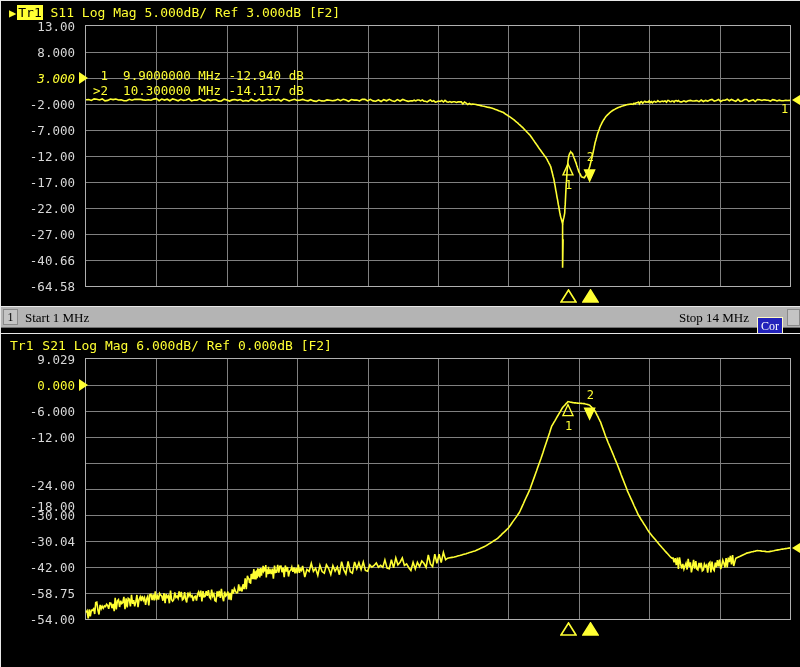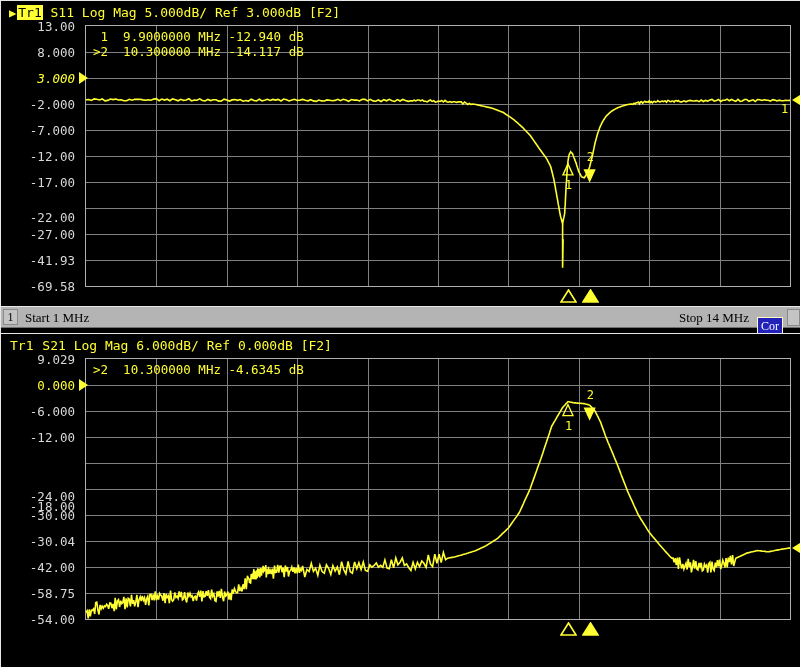--- a/index.html
+++ b/index.html
@@ -76,21 +76,21 @@
   .gl-v,.gl-h{position:absolute;background:#808080;}
   .gl-v{width:1px;top:0;bottom:0;}
   .gl-h{height:1px;left:0;right:0;}
 
   .svgtrace{position:absolute;left:0;top:0;}
 
   
   .mkbox{
     position:absolute;z-index:8;
     font-size:12.5px;color:#ffff33;
-    line-height:15px;white-space:pre;
+    line-height:15px;white-space:pre;margin-top:39px;
   }
   .mkline{white-space:pre;}
   .mtri-h{
     position:absolute;z-index:9;
   }
 
   
   .tracept{
     position:absolute;z-index:9;
     width:0;height:0;
@@ -155,24 +155,24 @@
       </div>
 
       <div class="yaxis" id="ch1-yaxis" style="top: 0px;">
           <div class="ytick" style="top: 25px;">13.00</div>
           <div class="ytick" style="top: 51px;">8.000</div>
           <div class="ytick ref" style="top: 77px; font-style: italic;">3.000</div>
           <div class="ytick" style="top: 103px;">-2.000</div>
           <div class="ytick" style="top: 129px;">-7.000</div>
           <div class="ytick" style="top: 155px;">-12.00</div>
           <div class="ytick" style="top: 181px;">-17.00</div>
-          <div class="ytick" style="top: 216px;">-22.00</div>
+          <div class="ytick" style="top: 207px;">-22.00</div>
           <div class="ytick" style="top: 233px;">-27.00</div>
-          <div class="ytick" style="top: 259px;">-41.93</div>
-          <div class="ytick" style="top: 285px;">-69.58</div>
+          <div class="ytick" style="top: 259px;">-40.66</div>
+          <div class="ytick" style="top: 285px;">-64.58</div>
         </div>
 
       <div class="grid" id="ch1-grid" style="left: 84px; top: 24px; width: 706px; height: 262px;">
           <div class="gl-v" style="left: 70px;"></div>
           <div class="gl-h" style="top: 26px;"></div>
           <div class="gl-v" style="left: 141px;"></div>
           <div class="gl-h" style="top: 52px;"></div>
           <div class="gl-v" style="left: 211px;"></div>
           <div class="gl-h" style="top: 78px;"></div>
           <div class="gl-v" style="left: 282px;"></div>
@@ -231,21 +231,21 @@
       <div class="trace-title">
         <span class="trplain">Tr1</span> <span>S21</span> <span>Log Mag</span> <span>6.000dB/</span> <span>Ref</span> <span>0.000dB</span> <span>[F2]</span>
       </div>
 
       <div class="yaxis" id="ch2-yaxis" style="top: 0px;">
           <div class="ytick" style="top: 25px;">9.029</div>
           <div class="ytick ref" style="top: 51px;">0.000</div>
           <div class="ytick" style="top: 77px;">-6.000</div>
           <div class="ytick" style="top: 103px;">-12.00</div>
           <div class="ytick" style="top: 139px; margin-top: 33px;">-18.00</div>
-          <div class="ytick" style="top: 162px;">-24.00</div>
+          <div class="ytick" style="top: 151px;">-24.00</div>
           <div class="ytick" style="top: 181px;">-30.00</div>
           <div class="ytick" style="top: 207px;">-30.04</div>
           <div class="ytick" style="top: 233px;">-42.00</div>
           <div class="ytick" style="top: 259px;">-58.75</div>
           <div class="ytick" style="top: 285px;">-54.00</div>
         </div>
 
       <div class="grid" id="ch2-grid" style="left: 84px; top: 24px; width: 706px; height: 262px;">
           <div class="gl-v" style="left: 70px;"></div>
           <div class="gl-h" style="top: 26px;"></div>
@@ -260,21 +260,21 @@
           <div class="gl-v" style="left: 422px;"></div>
           <div class="gl-h" style="top: 156px;"></div>
           <div class="gl-v" style="left: 493px;"></div>
           <div class="gl-h" style="top: 182px;"></div>
           <div class="gl-v" style="left: 563px;"></div>
           <div class="gl-h" style="top: 208px;"></div>
           <div class="gl-v" style="left: 634px;"></div>
           <div class="gl-h" style="top: 234px;"></div>
         </div>
 
-      <div class="mkbox" id="ch2-mkbox" style="left: 92px; top: 28px;"><div class="mkline">&gt;2  10.300000 MHz -4.6345 dB</div></div>
+      <div class="mkbox" id="ch2-mkbox" style="left: 92px; top: 28px;"></div>
 
       <div id="ch2-overlay">
           <svg class="svgtrace" width="800" height="310">
             <path d="M85.0,278.5 L86.1,276.8 L87.2,284.5 L88.2,275.5 L89.3,282.4 L90.4,276.2 L91.5,276.3 L92.6,274.9 L93.7,280.0 L94.7,268.6 L95.8,268.2 L96.9,276.1 L98.0,280.5 L99.1,270.9 L100.2,274.8 L101.2,272.2 L102.3,274.3 L103.4,272.0 L104.5,272.7 L105.6,270.3 L106.7,271.6 L107.7,274.8 L108.8,269.0 L109.9,269.2 L111.0,274.2 L112.1,269.9 L113.2,277.1 L114.2,263.9 L115.3,275.4 L116.4,266.8 L117.5,265.5 L118.6,273.0 L119.7,266.7 L120.7,269.6 L121.8,268.5 L122.9,262.9 L124.0,275.1 L125.1,264.4 L126.2,273.3 L127.2,264.3 L128.3,265.1 L129.4,272.5 L130.5,260.8 L131.6,269.8 L132.7,266.2 L133.7,272.4 L134.8,267.9 L135.9,261.0 L137.0,273.1 L138.1,265.4 L139.2,262.8 L140.2,267.0 L141.3,261.9 L142.4,266.2 L143.5,263.6 L144.6,270.9 L145.7,264.6 L146.7,262.4 L147.8,271.4 L148.9,260.7 L150.0,260.3 L151.1,266.2 L152.2,260.4 L153.2,266.4 L154.3,257.4 L155.4,266.2 L156.5,262.1 L157.6,265.5 L158.6,259.5 L159.7,261.2 L160.8,262.2 L161.9,266.7 L163.0,259.2 L164.1,269.2 L165.1,260.0 L166.2,263.4 L167.3,261.8 L168.4,269.3 L169.5,256.6 L170.6,265.8 L171.6,267.1 L172.7,265.7 L173.8,258.3 L174.9,263.3 L176.0,262.1 L177.1,264.3 L178.1,257.3 L179.2,263.0 L180.3,257.9 L181.4,265.9 L182.5,264.8 L183.6,258.1 L184.6,264.8 L185.7,268.4 L186.8,258.5 L187.9,262.2 L189.0,259.2 L190.1,262.7 L191.1,261.8 L192.2,267.0 L193.3,262.7 L194.4,262.2 L195.5,266.5 L196.6,260.1 L197.6,257.9 L198.7,262.7 L199.8,256.6 L200.9,267.5 L202.0,257.2 L203.1,262.9 L204.1,262.4 L205.2,257.1 L206.3,261.8 L207.4,256.2 L208.5,263.2 L209.6,264.7 L210.6,255.6 L211.7,262.1 L212.8,259.9 L213.9,266.5 L215.0,267.3 L216.1,257.3 L217.1,262.7 L218.2,257.0 L219.3,263.8 L220.4,254.8 L221.5,263.2 L222.6,267.2 L223.6,257.5 L224.7,262.0 L225.8,260.8 L226.9,257.6 L228.0,265.6 L229.0,258.8 L230.1,266.1 L231.2,255.4 L232.3,259.5 L233.4,254.6 L234.5,257.1 L235.5,258.8 L236.6,258.5 L237.7,250.4 L238.8,257.1 L239.9,254.0 L241.0,257.5 L242.0,250.3 L243.1,255.1 L244.2,244.3 L245.3,255.1 L246.4,241.9 L247.5,244.7 L248.0,244.8 L248.5,248.8 L249.1,244.5 L249.6,249.8 L250.2,240.0 L250.7,245.2 L251.3,239.6 L251.8,245.3 L252.3,239.7 L252.9,235.2 L253.4,245.3 L254.0,241.3 L254.5,237.2 L255.0,245.5 L255.6,236.2 L256.1,244.3 L256.7,234.4 L257.2,242.3 L257.8,236.3 L258.3,235.2 L258.8,243.4 L259.4,234.9 L259.9,234.9 L260.5,241.6 L261.0,234.5 L261.5,238.5 L262.1,231.9 L262.6,237.5 L263.2,236.5 L263.7,232.9 L264.2,237.5 L264.8,231.1 L265.3,243.4 L265.9,235.4 L266.4,237.5 L267.0,240.1 L267.5,232.9 L268.0,239.9 L268.6,236.6 L269.1,236.0 L270.2,240.1 L271.3,234.6 L272.4,244.7 L273.5,231.6 L274.5,238.5 L275.6,238.1 L276.7,230.8 L277.8,238.7 L278.9,232.3 L280.0,232.1 L281.0,238.2 L282.1,233.6 L283.2,243.2 L284.3,231.5 L285.4,237.5 L286.5,233.0 L287.5,242.5 L288.6,237.1 L289.7,236.3 L290.8,233.0 L291.9,237.9 L293.0,233.4 L294.0,239.4 L295.1,233.8 L296.2,239.3 L297.3,230.5 L298.4,238.8 L299.4,235.0 L300.5,236.5 L301.6,231.9 L303.8,243.0 L305.9,235.5 L308.1,237.5 L310.3,229.3 L312.4,237.4 L314.6,234.3 L316.8,241.3 L318.9,231.3 L321.1,237.6 L323.3,239.2 L325.4,230.7 L327.6,234.3 L329.8,240.4 L331.9,231.7 L334.1,237.1 L336.3,233.0 L338.4,240.7 L340.6,227.6 L342.8,235.8 L344.9,239.9 L347.1,227.3 L349.3,237.7 L351.4,239.2 L353.6,227.9 L355.8,234.8 L357.9,228.8 L360.1,235.6 L362.3,228.1 L364.4,236.4 L366.6,237.2 L368.8,230.9 L370.9,233.2 L373.1,231.5 L375.3,229.0 L377.4,233.2 L379.6,231.3 L381.8,233.3 L383.9,225.9 L386.1,234.1 L388.3,234.8 L390.4,225.8 L392.6,233.9 L394.8,223.9 L396.9,230.8 L399.1,228.2 L401.3,224.0 L403.4,231.5 L405.6,229.9 L407.8,233.7 L409.9,236.5 L412.1,228.2 L414.3,234.9 L416.4,228.3 L418.6,232.6 L420.8,227.0 L422.9,229.3 L425.1,233.4 L427.3,221.0 L429.4,230.0 L431.6,232.7 L433.8,220.2 L435.9,229.3 L438.1,220.2 L440.2,228.5 L442.4,218.4 L444.6,225.7 L446.7,224.2 L448.9,223.8 L451.1,223.4 L453.2,223.0 L454.3,222.7 L455.4,222.4 L456.5,222.1 L457.6,221.8 L458.7,221.5 L459.7,221.2 L460.8,220.9 L461.9,220.6 L463.0,220.3 L464.1,220.0 L465.2,219.7 L466.2,219.3 L467.3,219.0 L468.4,218.6 L469.5,218.3 L470.6,217.9 L471.7,217.6 L472.7,217.2 L473.8,216.9 L474.9,216.5 L476.0,216.0 L477.1,215.5 L478.2,215.0 L479.2,214.5 L480.3,213.9 L481.4,213.4 L482.5,212.9 L483.6,212.4 L484.7,211.9 L485.7,211.3 L486.8,210.6 L487.9,209.9 L489.0,209.3 L490.1,208.6 L491.2,207.9 L492.2,207.2 L493.3,206.5 L494.4,205.8 L495.5,205.1 L496.6,204.4 L497.7,203.4 L498.7,202.3 L499.8,201.3 L500.9,200.2 L502.0,199.2 L503.1,198.2 L504.2,197.1 L505.2,196.1 L506.3,195.0 L507.4,194.0 L508.5,192.5 L509.6,191.0 L510.6,189.5 L511.7,187.9 L512.8,186.4 L513.9,184.9 L515.0,183.4 L516.1,181.9 L517.1,180.3 L518.2,178.8 L519.3,176.5 L520.4,174.1 L521.5,171.7 L522.6,169.3 L523.6,166.9 L524.7,164.5 L525.8,162.2 L526.9,159.8 L528.0,157.4 L529.1,155.0 L530.1,152.0 L531.2,148.9 L532.3,145.9 L533.4,142.9 L534.5,139.8 L535.6,136.8 L536.6,133.8 L537.7,130.7 L538.8,127.7 L539.9,124.7 L541.0,121.4 L542.1,118.2 L543.1,114.9 L544.2,111.7 L545.3,108.4 L546.4,105.2 L547.5,101.9 L548.6,98.7 L549.6,95.4 L550.7,92.2 L551.8,90.3 L552.9,88.4 L554.0,86.6 L555.1,84.7 L556.1,82.8 L557.2,81.0 L558.3,79.1 L559.4,77.3 L560.5,75.4 L561.6,73.5 L562.1,72.9 L562.6,72.3 L563.2,71.8 L563.7,71.2 L564.3,70.6 L564.8,70.0 L565.3,69.4 L565.9,68.8 L566.4,68.2 L567.0,67.6 L567.5,67.7 L568.1,67.8 L568.6,67.9 L569.1,68.1 L569.7,68.2 L570.2,68.3 L570.8,68.4 L571.3,68.5 L571.8,68.6 L572.4,68.8 L572.9,68.8 L573.5,68.9 L574.0,68.9 L574.6,68.9 L575.1,69.0 L575.6,69.0 L576.2,69.1 L576.7,69.1 L577.3,69.2 L577.8,69.2 L578.3,69.2 L578.9,69.3 L579.4,69.3 L580.0,69.4 L580.5,69.4 L581.0,69.5 L581.6,69.5 L582.1,69.5 L582.7,69.6 L583.2,69.6 L583.8,69.8 L584.3,69.9 L584.8,70.1 L585.4,70.2 L585.9,70.3 L586.5,70.5 L587.0,70.6 L587.5,70.8 L588.1,70.9 L588.6,71.1 L589.2,71.7 L589.7,72.3 L590.3,72.8 L590.8,73.4 L591.3,74.0 L591.9,74.6 L592.4,75.2 L593.0,75.8 L593.5,76.4 L594.0,77.0 L594.6,78.1 L595.1,79.2 L595.7,80.3 L596.2,81.3 L596.8,82.4 L597.3,83.5 L597.8,84.6 L598.4,85.7 L598.9,86.8 L599.5,87.8 L600.0,89.3 L600.5,90.9 L601.1,92.4 L601.6,93.9 L602.2,95.4 L602.7,96.9 L603.3,98.4 L603.8,100.0 L604.3,101.5 L604.9,103.0 L606.0,105.6 L607.0,108.2 L608.1,110.8 L609.2,113.4 L610.3,116.0 L611.4,118.6 L612.5,121.2 L613.5,123.8 L614.6,126.4 L615.7,129.0 L616.8,131.8 L617.9,134.6 L619.0,137.4 L620.0,140.3 L621.1,143.1 L622.2,145.9 L623.3,148.7 L624.4,151.5 L625.5,154.3 L626.5,157.2 L627.6,159.5 L628.7,161.9 L629.8,164.3 L630.9,166.7 L632.0,169.1 L633.0,171.5 L634.1,173.8 L635.2,176.2 L636.3,178.6 L637.4,181.0 L638.5,182.7 L639.5,184.5 L640.6,186.2 L641.7,187.9 L642.8,189.7 L643.9,191.4 L645.0,193.1 L646.0,194.9 L647.1,196.6 L648.2,198.3 L649.3,199.6 L650.4,200.9 L651.4,202.2 L652.5,203.5 L653.6,204.8 L654.7,206.1 L655.8,207.4 L656.9,208.7 L657.9,210.0 L659.0,211.3 L660.1,212.5 L661.2,213.8 L662.3,215.0 L663.4,216.2 L664.4,217.4 L665.5,218.6 L666.6,219.8 L667.7,221.0 L668.8,222.3 L669.9,223.5 L670.9,224.2 L672.0,224.0 L673.1,228.4 L674.2,224.2 L675.3,231.0 L676.4,223.5 L677.4,234.9 L678.5,223.4 L679.6,229.9 L680.7,234.5 L681.8,230.0 L682.9,235.1 L683.9,231.9 L685.0,229.1 L686.1,235.5 L687.2,224.9 L688.3,233.0 L689.4,228.4 L690.4,238.3 L691.5,233.0 L692.6,225.8 L693.7,234.6 L694.8,227.2 L695.9,235.1 L696.9,235.9 L698.0,228.9 L699.1,232.6 L700.2,228.8 L701.3,236.8 L702.4,235.8 L703.4,230.0 L704.5,232.6 L705.6,231.1 L706.7,238.6 L707.8,229.6 L708.9,228.3 L709.9,238.3 L711.0,227.7 L712.1,235.0 L713.2,236.6 L714.3,228.6 L715.4,233.3 L716.4,226.2 L717.5,232.4 L718.6,225.6 L719.7,235.1 L720.8,231.2 L721.8,226.2 L722.9,229.2 L724.0,233.5 L725.1,224.0 L726.2,233.3 L727.3,223.7 L728.3,228.1 L729.4,221.8 L730.5,230.5 L731.6,221.1 L732.7,232.0 L733.8,227.9 L734.8,224.3 L735.9,223.8 L737.0,223.3 L738.1,222.8 L739.2,222.3 L740.3,221.7 L741.3,221.2 L742.4,220.7 L743.5,220.2 L744.6,219.7 L745.7,219.1 L746.8,218.9 L747.8,218.6 L748.9,218.4 L750.0,218.1 L751.1,217.8 L752.2,217.6 L753.3,217.3 L754.3,217.1 L755.4,216.8 L756.5,216.5 L757.6,216.7 L758.7,216.8 L759.8,216.9 L760.8,217.1 L761.9,217.2 L763.0,217.3 L764.1,217.4 L765.2,217.6 L766.3,217.7 L767.3,217.8 L768.4,217.6 L769.5,217.4 L770.6,217.2 L771.7,217.0 L772.8,216.8 L773.8,216.5 L774.9,216.3 L776.0,216.1 L777.1,215.9 L778.2,215.7 L779.3,215.5 L780.3,215.3 L781.4,215.1 L782.5,215.0 L783.6,214.8 L784.7,214.6 L785.8,214.5 L786.8,214.3 L787.9,214.1 L789.0,213.9" fill="none" stroke="#ffff33" stroke-width="1.6"></path>
           </svg>
           <svg class="svgtrace" width="800" height="310">
             <path d="M561.9692307692308,81.57933333333334 L571.9692307692308,81.57933333333334 L566.9692307692308,70.57933333333334 Z" fill="none" stroke="#ffff33" stroke-width="1.4"></path>
             <text x="563.9692307692308" y="95.57933333333334" fill="#ffff33" font-size="12" font-family="&quot;DejaVu Sans Mono&quot;, monospace">1</text>
           </svg>
           <svg class="svgtrace" width="800" height="310">

